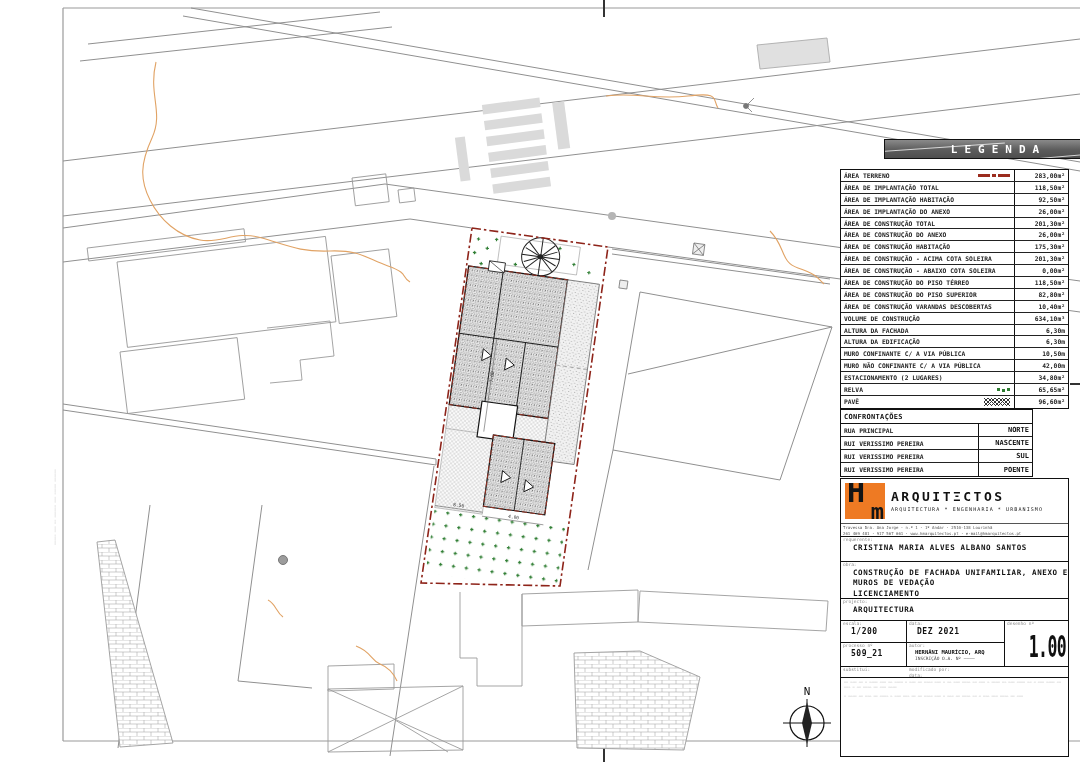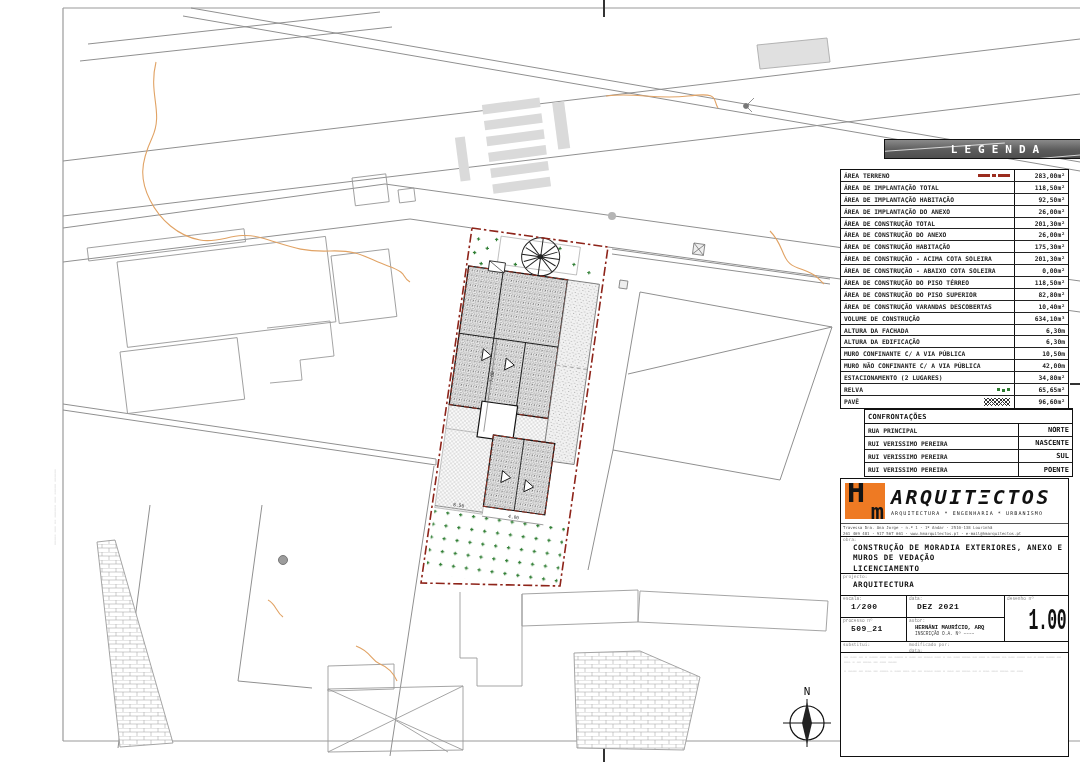--- a/index.html
+++ b/index.html
@@ -21,49 +21,49 @@
     white-space:nowrap;overflow:hidden;display:flex;align-items:center;}
   .lg-val{width:54px;border-left:1px solid #111;align-self:stretch;display:flex;align-items:center;
     justify-content:flex-end;font-size:6.3px;font-weight:600;color:#222;padding-right:3px;box-sizing:border-box;}
   .lg-sym{margin-left:auto;margin-right:4px;display:flex;align-items:center;gap:2px;}
   .dash-red{height:2.5px;background:#9b2c1e;display:inline-block;}
   .relva-dot{width:3px;height:3px;background:#2e7d32;display:inline-block;}
   .pave-swatch{width:26px;height:8px;display:inline-block;
     background:
       repeating-linear-gradient(45deg,#333 0 0.8px,transparent 0.8px 2.6px),
       repeating-linear-gradient(-45deg,#333 0 0.8px,transparent 0.8px 2.6px);}
-  #confront{left:840px;top:408px;width:209px;border:1.2px solid #111;border-top:2px solid #111;margin-left:24px;}
+  #confront{left:840px;top:408px;width:193px;border:1.2px solid #111;border-top:2px solid #111;}
   .cf-head{height:13px;display:flex;align-items:center;border-bottom:1px solid #111;}
   .cf-head span{font-size:7px;font-weight:bold;padding-left:3px;letter-spacing:.3px;}
   .cf-row{display:flex;height:13px;border-bottom:1px solid #222;box-sizing:border-box;}
   .cf-row:last-child{border-bottom:none;}
   .cf-label{flex:1;font-size:6.3px;font-weight:600;display:flex;align-items:center;padding-left:3px;color:#222;}
   .cf-val{width:54px;border-left:1px solid #111;display:flex;align-items:center;justify-content:flex-end;
     font-size:7px;font-weight:bold;padding-right:3px;box-sizing:border-box;}
 
   
   #titleblock{left:840px;top:478px;width:229px;height:279px;border:1.5px solid #111;
     display:flex;flex-direction:column;}
   .tb-sec{border-bottom:1px solid #111;box-sizing:border-box;position:relative;}
   .cap{font-size:4.5px;color:#888;padding:1px 0 0 2px;line-height:1;}
   .tb-bold{font-size:7.5px;font-weight:bold;letter-spacing:.6px;padding-left:12px;line-height:1.45;}
   #sec-logo{height:44px;display:flex;align-items:center;gap:6px;padding:3px 4px;border-bottom:none;}
   #logo-mark{width:40px;height:36px;background:#ee7a23;position:relative;overflow:hidden;flex:0 0 auto;}
   #logo-mark .lh{position:absolute;left:2px;top:-6px;font-size:30px;font-weight:bold;color:#141414;line-height:1;}
   #logo-mark .lm{position:absolute;right:1px;bottom:-4px;font-size:22px;font-weight:bold;color:#141414;line-height:1;}
-  #logo-name{font-size:20px;font-weight:bold;letter-spacing:2.5px;color:#111;line-height:1;font-style:italic;}
+  #logo-name{font-size:13px;font-weight:bold;letter-spacing:2.5px;color:#111;line-height:1;}
   #logo-tag{font-size:5px;letter-spacing:1.1px;color:#222;margin-top:3px;}
   #sec-address{height:14px;border-top:1px solid #555;padding:1px 2px;}
   .addr{font-size:4px;color:#555;line-height:1.5;white-space:nowrap;overflow:hidden;}
   #sec-requerente{height:25px;}
   #sec-obra{height:37px;}
   #sec-local{height:27px;}
   #sec-descricao{height:23px;}
   #sec-projecto{height:22px;}
-  #sec-numbers{height:46px;display:grid;grid-template-columns:66px 98px 1fr;grid-template-rows:22px 24px;font-family:Liberation Mono, monospace;}
+  #sec-numbers{height:46px;display:grid;grid-template-columns:66px 98px 1fr;grid-template-rows:22px 24px;}
   .num-cell{border-right:1px solid #111;border-bottom:1px solid #111;box-sizing:border-box;overflow:hidden;}
   .num-cell.last{border-right:none;}
   .num-val{font-size:8px;font-weight:bold;padding-left:10px;letter-spacing:.5px;}
   #cell-desenho{grid-column:3;grid-row:1 / span 2;border-bottom:none;position:relative;}
   #big-number{position:absolute;right:2px;top:8px;font-size:30px;font-weight:bold;
     transform:scaleX(.55);transform-origin:right top;letter-spacing:-1px;color:#111;}
   .autor-line1{font-size:5.5px;font-weight:bold;padding-left:8px;line-height:1.3;}
   .autor-line2{font-size:4.5px;color:#444;padding-left:8px;line-height:1.2;}
   #sec-substitui{height:11px;display:flex;}
   #sec-substitui .cap{flex:0 0 auto;}
@@ -451,23 +451,27 @@
       </div>
       <div>
         <div id="logo-name">ARQUITΞCTOS</div>
         <div id="logo-tag">ARQUITECTURA * ENGENHARIA * URBANISMO</div>
       </div>
     </div>
     <div class="tb-sec" id="sec-address">
       <div class="addr">Travessa Dra. Ana Jorge · n.º 1 · 1º Andar · 2510-138 Lourinhã</div>
       <div class="addr">261 469 481 · 917 567 661 · www.hmarquitectos.pt · e-mail@hmarquitectos.pt</div>
     </div>
+    <div class="tb-sec" id="sec-requerente">
+      <div class="cap">requerente:</div>
+      <div class="tb-bold">CRISTINA MARIA ALVES ALBANO SANTOS</div>
+    </div>
     <div class="tb-sec" id="sec-obra">
       <div class="cap">obra:</div>
-      <div class="tb-bold">CONSTRUÇÃO DE MORADIA EXTERIORES, ANEXO E</div>
+      <div class="tb-bold">CONSTRUÇÃO DE FACHADA UNIFAMILIAR, ANEXO E</div>
       <div class="tb-bold">MUROS DE VEDAÇÃO</div>
       <div class="tb-bold">LICENCIAMENTO</div>
     </div>
     <div class="tb-sec" id="sec-projecto">
       <div class="cap">projecto:</div>
       <div class="tb-bold">ARQUITECTURA</div>
     </div>
     <div class="tb-sec" id="sec-numbers" style="border-bottom:1px solid #111;">
       <div class="num-cell">
         <div class="cap">escala:</div>

